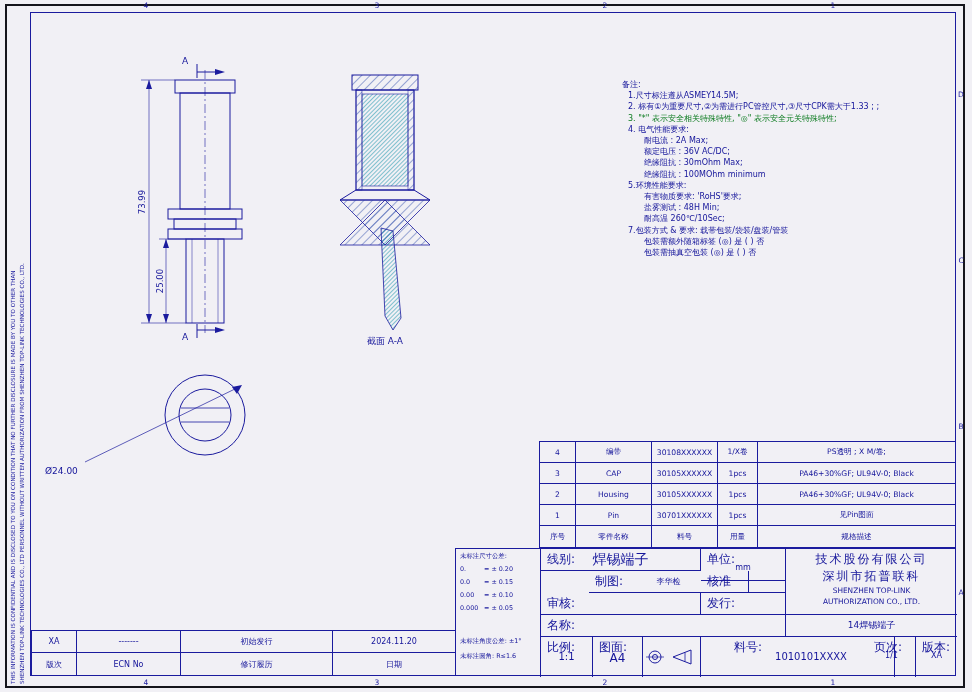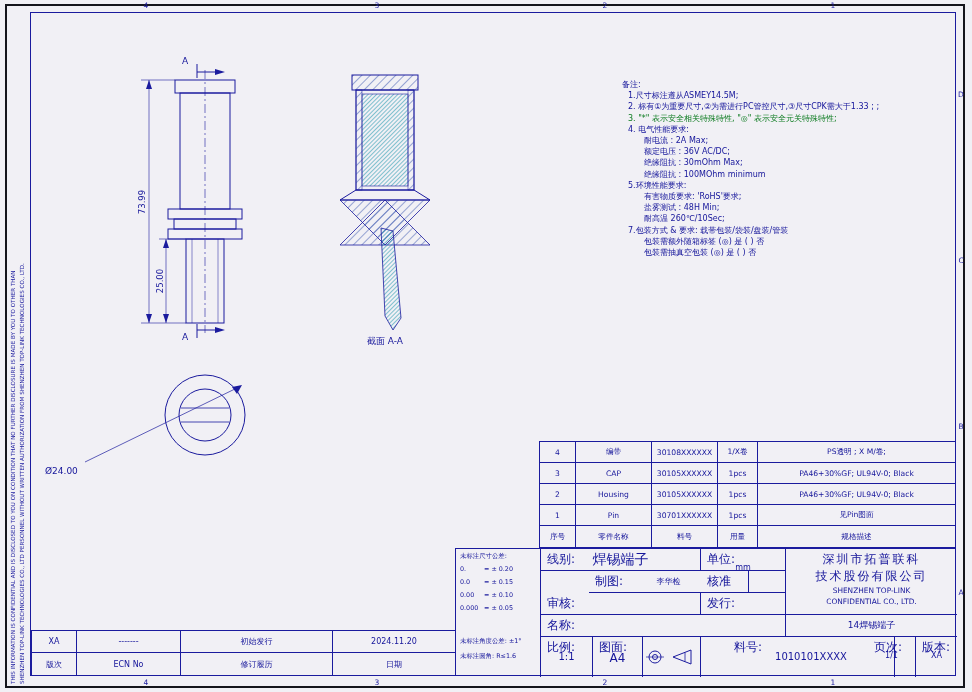--- a/index.html
+++ b/index.html
@@ -234,45 +234,45 @@
         <span>= ± 0.05</span>
       </div>
       <div class="ang">未标注角度公差: ±1°</div>
       <div class="rad">未标注圆角: R≤1.6</div>
     </div>
 
     <div class="cell bR bB" style="left:85px;top:0;width:160px;height:22px;">
       <span class="lab">线别:</span>
       <div class="val-center" style="font-size:14px;">焊锡端子</div>
     </div>
-    <div class="cell bR bB" style="left:245px;top:0;width:85px;height:22px;">
+    <div class="cell bR bB" style="left:245px;top:0;width:85px;height:32px;">
       <span class="lab">单位:</span>
       <div class="val-low" style="font-size:8px;">mm</div>
     </div>
 
     <div class="cell bR bB" style="left:85px;top:22px;width:160px;height:22px;margin-left:48px;">
       <span class="lab">制图:</span>
       <div class="val-center" style="font-size:8px;">李华检</div>
     </div>
     <div class="cell bR bB" style="left:245px;top:22px;width:85px;height:22px;">
       <span class="lab">核准</span>
     </div>
 
     <div class="cell bR bB" style="left:85px;top:44px;width:160px;height:22px;">
       <span class="lab">审核:</span>
     </div>
     <div class="cell bR bB" style="left:245px;top:44px;width:85px;height:22px;">
       <span class="lab">发行:</span>
     </div>
 
     <div class="cell bB" style="left:330px;top:0;width:171px;height:66px;text-align:center;padding-top:2px;">
+      <div class="company-cn">技术股份有限公司</div>
       <div class="company-cn">深圳市拓普联科</div>
-      <div class="company-cn">技术股份有限公司</div>
       <div class="company-en">SHENZHEN TOP-LINK</div>
-      <div class="company-en">CONFIDENTIAL CO., LTD.</div>
+      <div class="company-en">AUTHORIZATION CO., LTD.</div>
     </div>
 
     <div class="cell bR bB" style="left:85px;top:66px;width:245px;height:22px;">
       <span class="lab">名称:</span>
     </div>
     <div class="cell bB" style="left:330px;top:66px;width:171px;height:22px;">
       <div class="val-center" style="font-size:9px;">14焊锡端子</div>
     </div>
 
     <div class="cell bR" style="left:85px;top:88px;width:52px;height:40px;">

